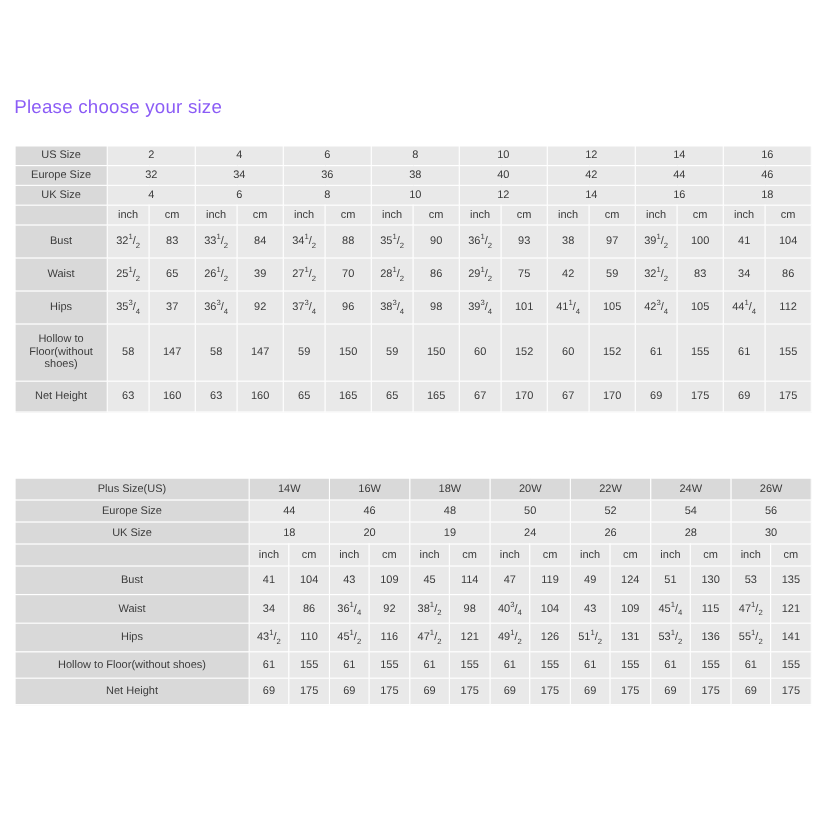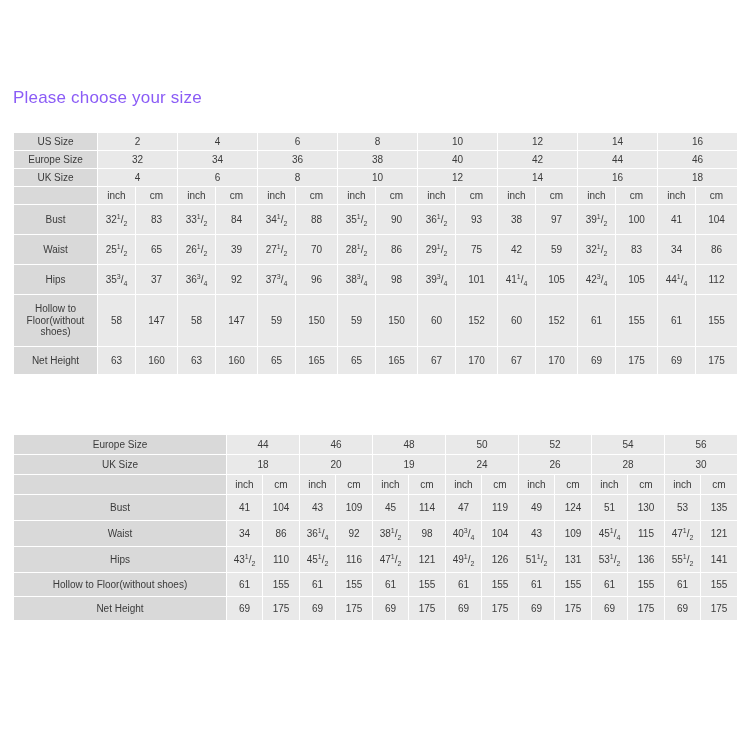--- a/index.html
+++ b/index.html
@@ -279,20 +279,30 @@
         <col style="width:37px">
       <col style="width:36px">
         <col style="width:37px">
       <col style="width:36px">
         <col style="width:37px">
       <col style="width:36px">
         <col style="width:37px">
     </colgroup>
     <tbody>
       <tr style="height:20px">
+        <td class="lbl">Plus Size(US)</td>
+        <td class="hdr" colspan="2">14W</td>
+        <td class="hdr" colspan="2">16W</td>
+        <td class="hdr" colspan="2">18W</td>
+        <td class="hdr" colspan="2">20W</td>
+        <td class="hdr" colspan="2">22W</td>
+        <td class="hdr" colspan="2">24W</td>
+        <td class="hdr" colspan="2">26W</td>
+      </tr>
+      <tr style="height:20px">
         <td class="lbl">Europe Size</td>
         <td colspan="2">44</td>
         <td colspan="2">46</td>
         <td colspan="2">48</td>
         <td colspan="2">50</td>
         <td colspan="2">52</td>
         <td colspan="2">54</td>
         <td colspan="2">56</td>
       </tr>
       <tr style="height:20px">

